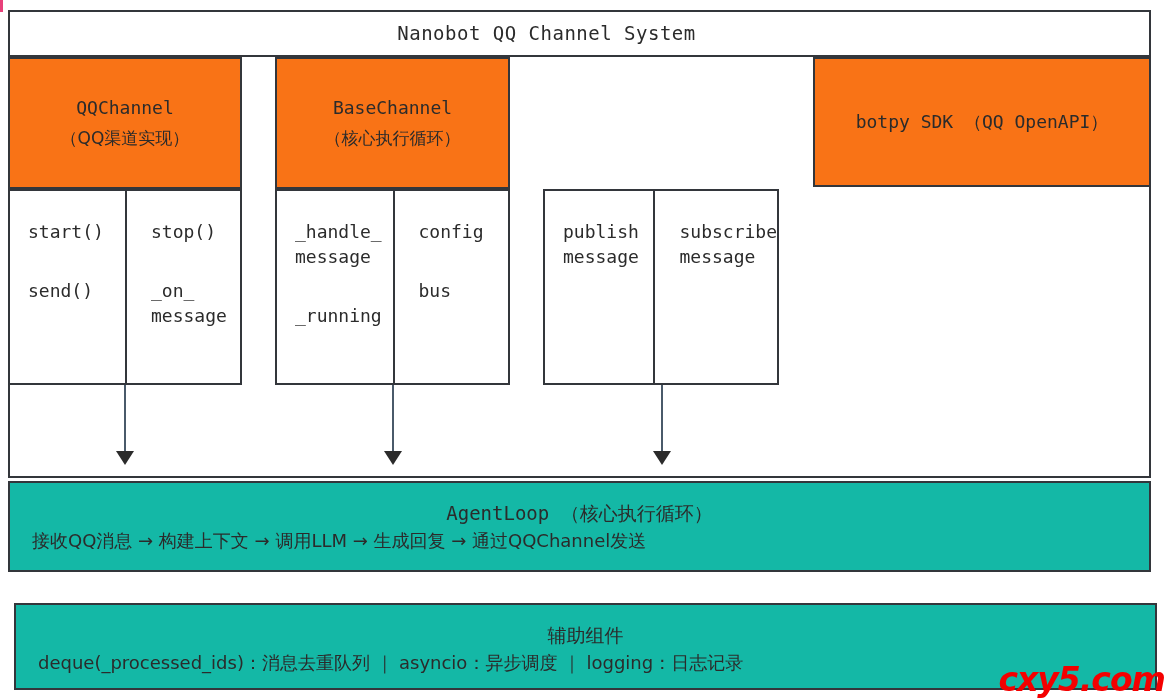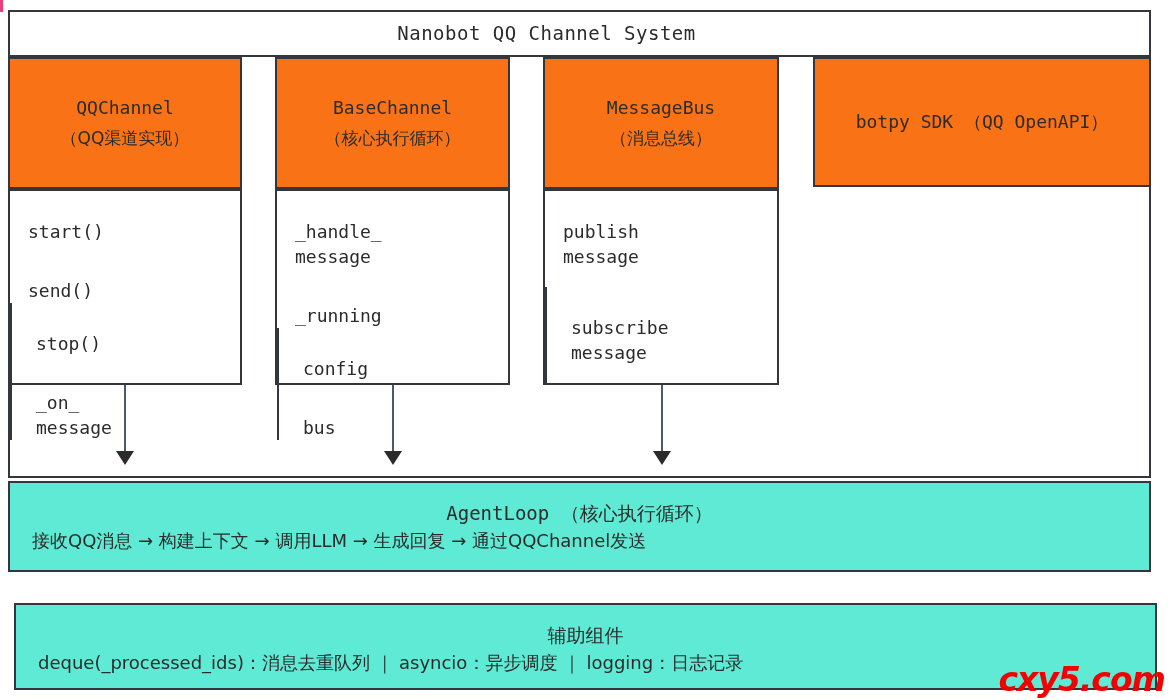--- a/index.html
+++ b/index.html
@@ -90,21 +90,21 @@
   #comp-messagebus { left: 543px; top: 57px; width: 236px; height: 132px; }
   #comp-botpysdk   { left: 813px; top: 57px; width: 338px; height: 130px; }
 
   
   .member-box {
     position: absolute;
     box-sizing: border-box;
     border: 2px solid #33363b;
     background: #ffffff;
     display: flex;
-    flex-direction: column;
+    flex-direction: row;
   }
   .member-col {
     box-sizing: border-box;
     flex: 1 1 50%;
     padding: 28px 0 0 18px;
   }
   .member-col + .member-col {
     border-left: 2px solid #33363b;
     padding-left: 24px;
   }
@@ -141,21 +141,21 @@
     border-left: 9px solid transparent;
     border-right: 9px solid transparent;
     border-top: 14px solid #2b2b2b;
   }
 
   
   .wide-box {
     position: absolute;
     box-sizing: border-box;
     border: 2px solid #33363b;
-    background: #5eead4;
+    background: #14b8a6;
   }
   .wide-title {
     position: absolute;
     left: 0;
     top: 16px;
     width: 100%;
     text-align: center;
     font-size: 19px;
     line-height: 28px;
     white-space: nowrap;
@@ -217,24 +217,20 @@
   <div id="comp-qqchannel" class="comp-box">
     <div class="comp-title">QQChannel</div>
     <div class="comp-sub">（QQ渠道实现）</div>
   </div>
 
   <div id="comp-basechannel" class="comp-box">
     <div class="comp-title">BaseChannel</div>
     <div class="comp-sub">（核心执行循环）</div>
   </div>
 
-  <div id="comp-messagebus" class="comp-box">
-    <div class="comp-title">MessageBus</div>
-    <div class="comp-sub">（消息总线）</div>
-  </div>
 
   <div id="comp-botpysdk" class="comp-box">
     <div class="comp-title">botpy SDK （QQ OpenAPI）</div>
   </div>
 
   <div id="members-qqchannel" class="member-box">
     <div class="member-col">
       <div class="member-item">start()</div>
       <div class="member-item">send()</div>
     </div>

